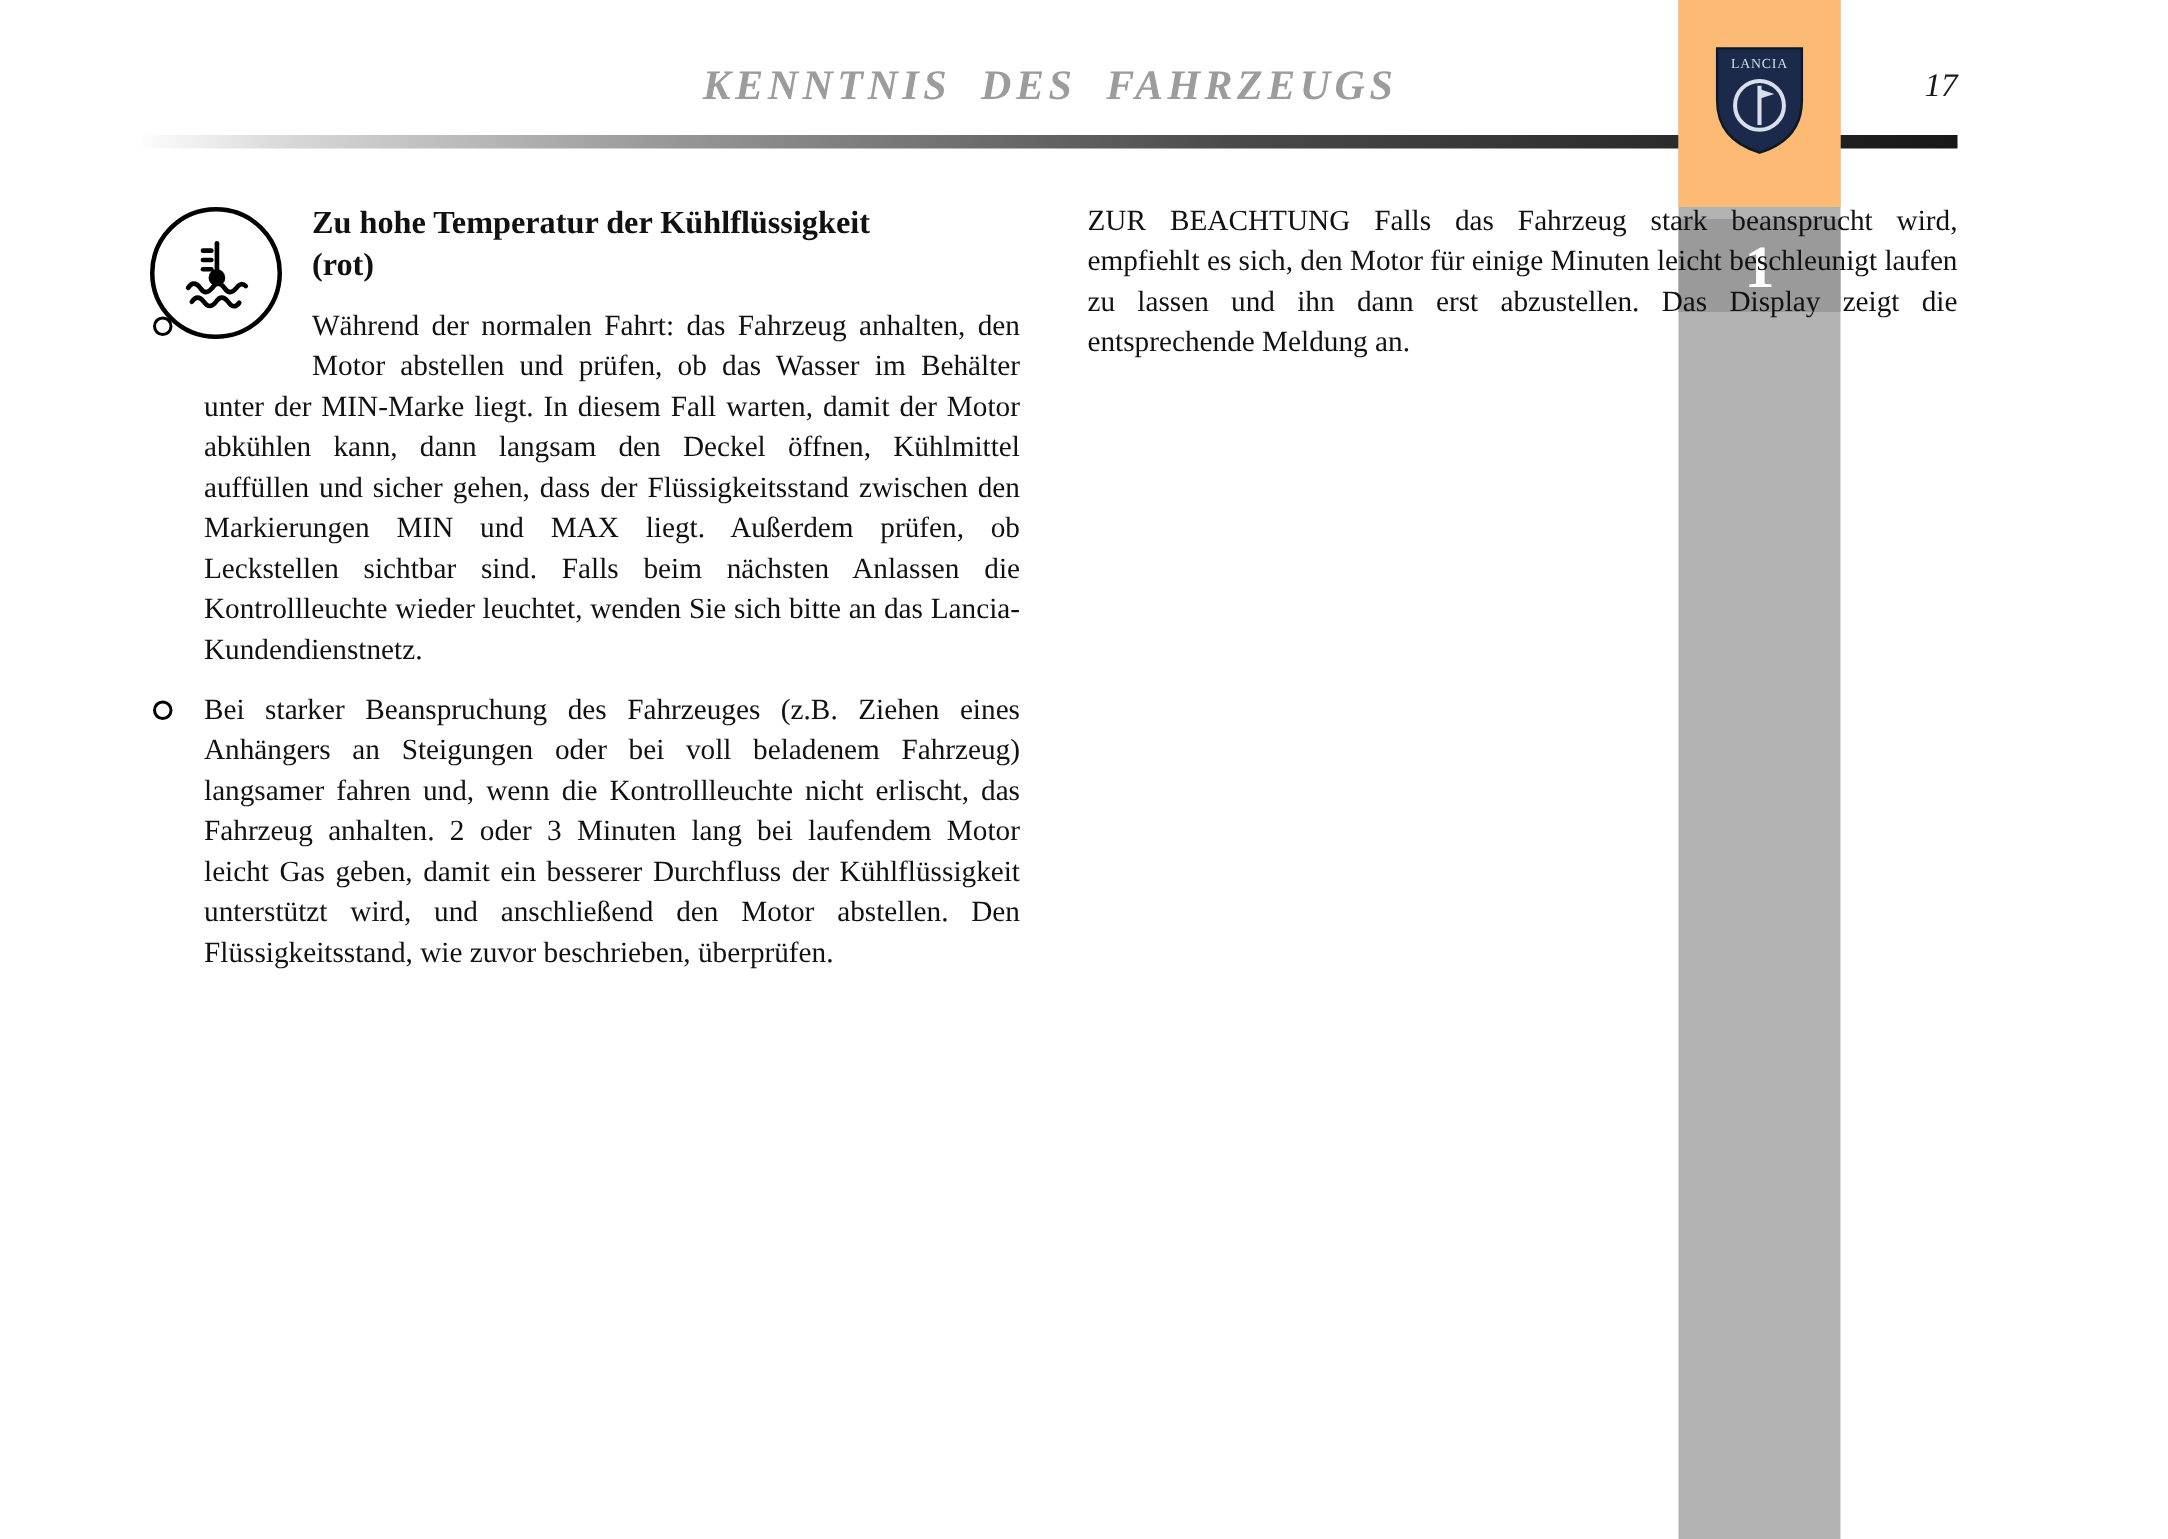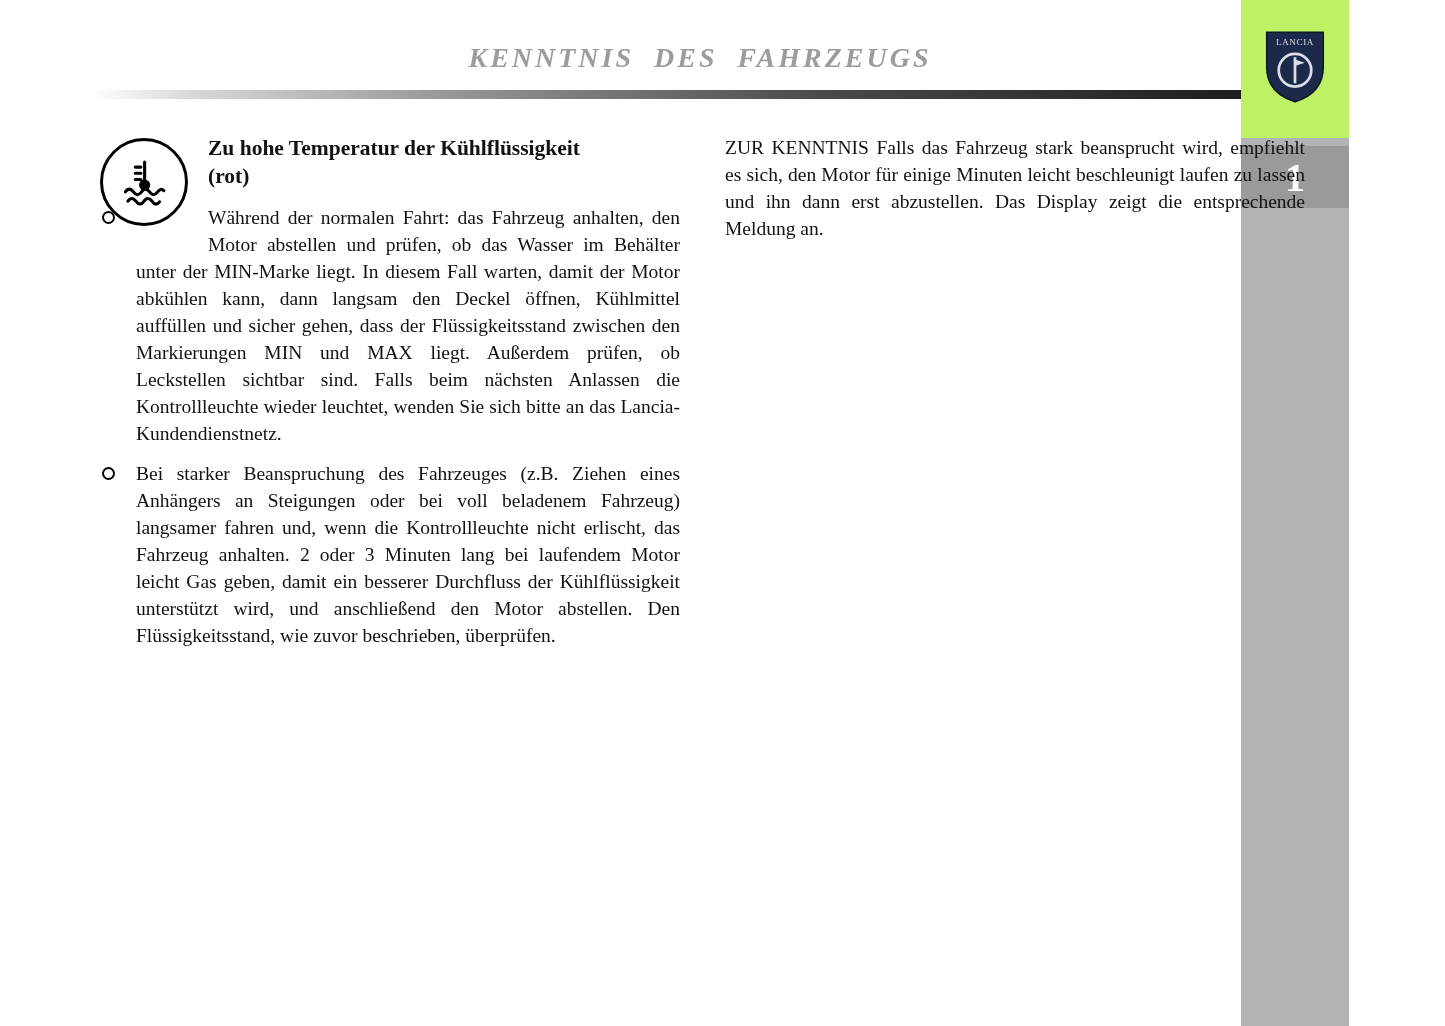--- a/index.html
+++ b/index.html
@@ -4,21 +4,21 @@
 <style>
   html,body{margin:0;padding:0;}
   body{
     width:1445px;height:1026px;
     background:#ffffff;
     font-family:"Liberation Serif","DejaVu Serif",serif;
     color:#111;
     overflow:hidden;
     position:relative;
   }
-  .page{position:relative;width:1349px;height:1026px;}
+  .page{position:relative;width:1227px;height:1026px;}
 
   
   .header-title{
     position:absolute;left:95px;top:42px;width:1210px;
     text-align:center;
     font-style:italic;font-weight:bold;
     font-size:28px;letter-spacing:3px;word-spacing:10px;
     color:#9c9c9c;
   }
   .page-number{
@@ -30,21 +30,21 @@
     position:absolute;left:95px;top:90px;width:1210px;height:9px;
     background:linear-gradient(90deg,#fdfdfd 0%,#d8d8d8 8%,#9a9a9a 28%,#4a4a4a 60%,#171717 100%);
   }
 
   
   .sideband{
     position:absolute;right:0;top:0;width:108px;height:1026px;
     background:#b3b3b3;
   }
   .logo-box{
-    width:108px;height:138px;background:#bef264;
+    width:108px;height:138px;background:#fdba74;
     display:flex;align-items:center;justify-content:center;
   }
   .chapter-tab{
     width:108px;height:62px;margin-top:8px;
     background:#9a9a9a;
     display:flex;align-items:center;justify-content:center;
     color:#ffffff;font-size:40px;font-weight:bold;
   }
 
   
@@ -136,17 +136,17 @@
           <span>Während der normalen Fahrt: das Fahrzeug anhalten, den Motor abstellen und prüfen, ob das Wasser im Behälter unter der MIN-Marke liegt. In diesem Fall warten, damit der Motor abkühlen kann, dann langsam den Deckel öffnen, Kühlmittel auffüllen und sicher gehen, dass der Flüssigkeitsstand zwischen den Markierungen MIN und MAX liegt. Außerdem prüfen, ob Leckstellen sichtbar sind. Falls beim nächsten Anlassen die Kontrollleuchte wieder leuchtet, wenden Sie sich bitte an das Lancia-Kundendienstnetz.</span>
         </div>
         <div class="bullet-item justify">
           <span class="bullet-marker"></span>
           <span>Bei starker Beanspruchung des Fahrzeuges (z.B. Ziehen eines Anhängers an Steigungen oder bei voll beladenem Fahrzeug) langsamer fahren und, wenn die Kontrollleuchte nicht erlischt, das Fahrzeug anhalten. 2 oder 3 Minuten lang bei laufendem Motor leicht Gas geben, damit ein besserer Durchfluss der Kühlflüssigkeit unterstützt wird, und anschließend den Motor abstellen. Den Flüssigkeitsstand, wie zuvor beschrieben, überprüfen.</span>
         </div>
       </div>
     </div>
 
     <div class="col-right">
-      <p class="note-par justify"><span>ZUR KENNTNIS</span> <span>Falls das Fahrzeug stark beansprucht wird, empfiehlt es sich, den Motor für einige Minuten leicht beschleunigt laufen zu lassen und ihn dann erst abzustellen. Das Display zeigt die entsprechende Meldung an.</span></p>
+      <p class="note-par justify"><span>ZUR BEACHTUNG</span> <span>Falls das Fahrzeug stark beansprucht wird, empfiehlt es sich, den Motor für einige Minuten leicht beschleunigt laufen zu lassen und ihn dann erst abzustellen. Das Display zeigt die entsprechende Meldung an.</span></p>
     </div>
 
   </div>
 </div>
 
 </body></html>

